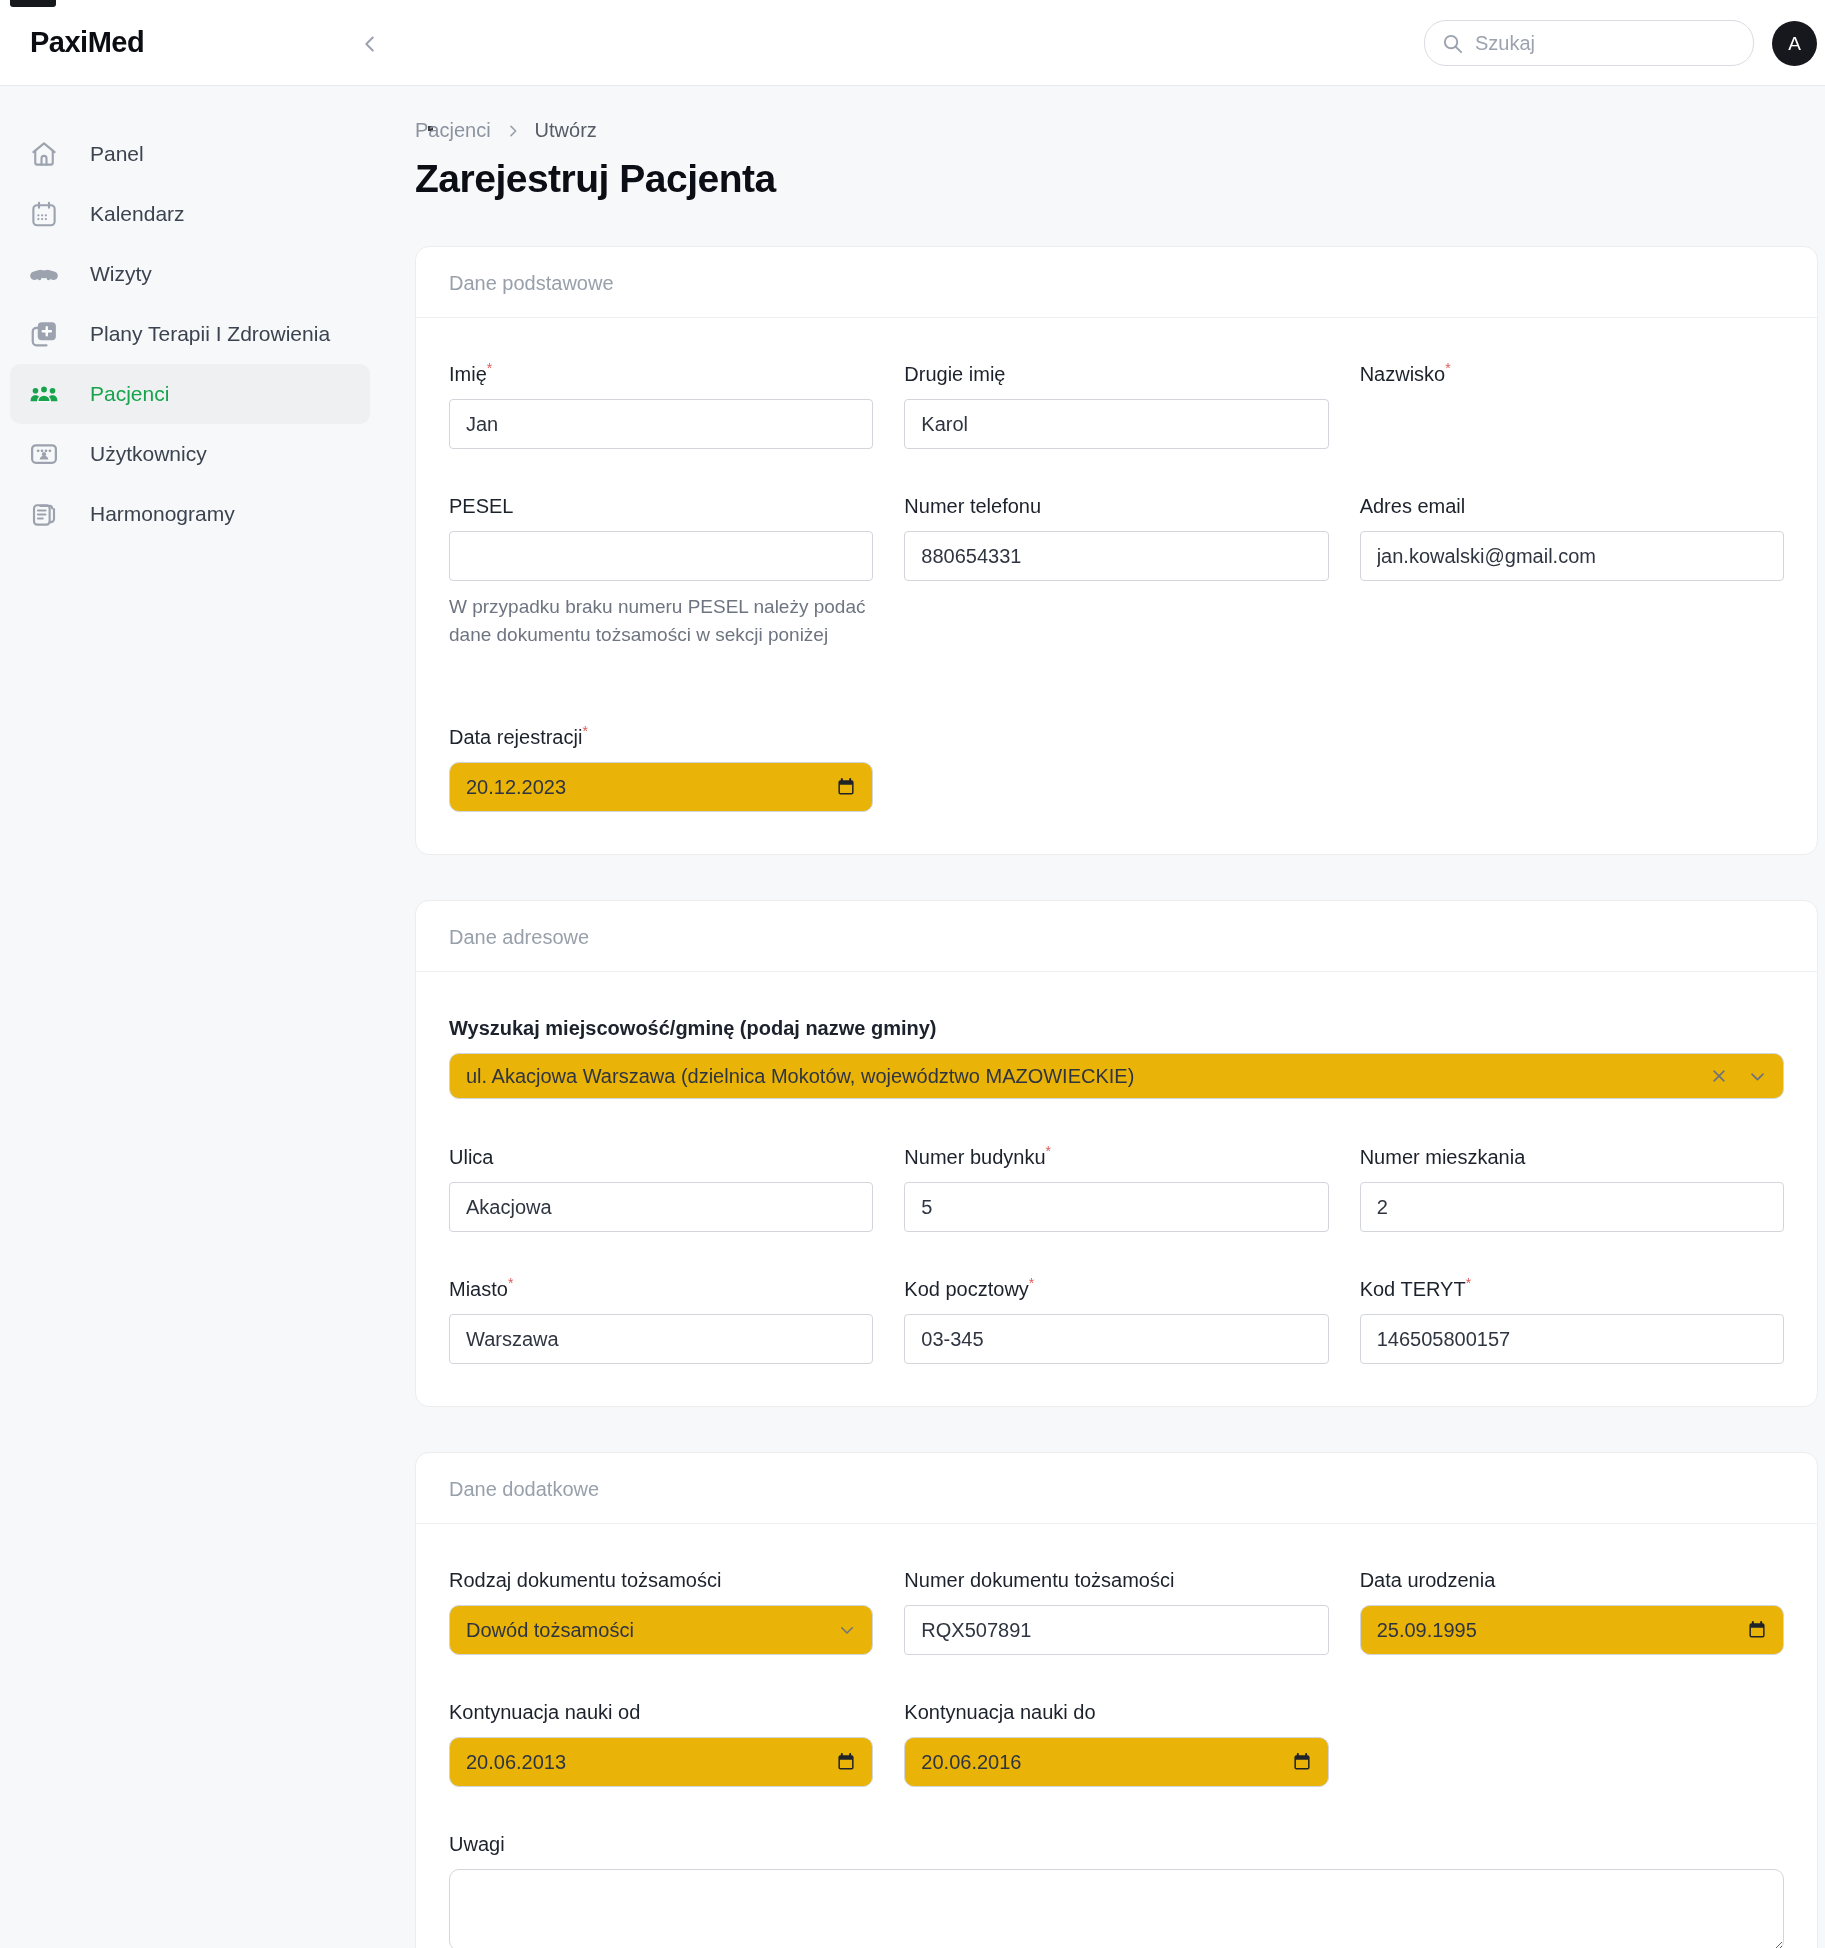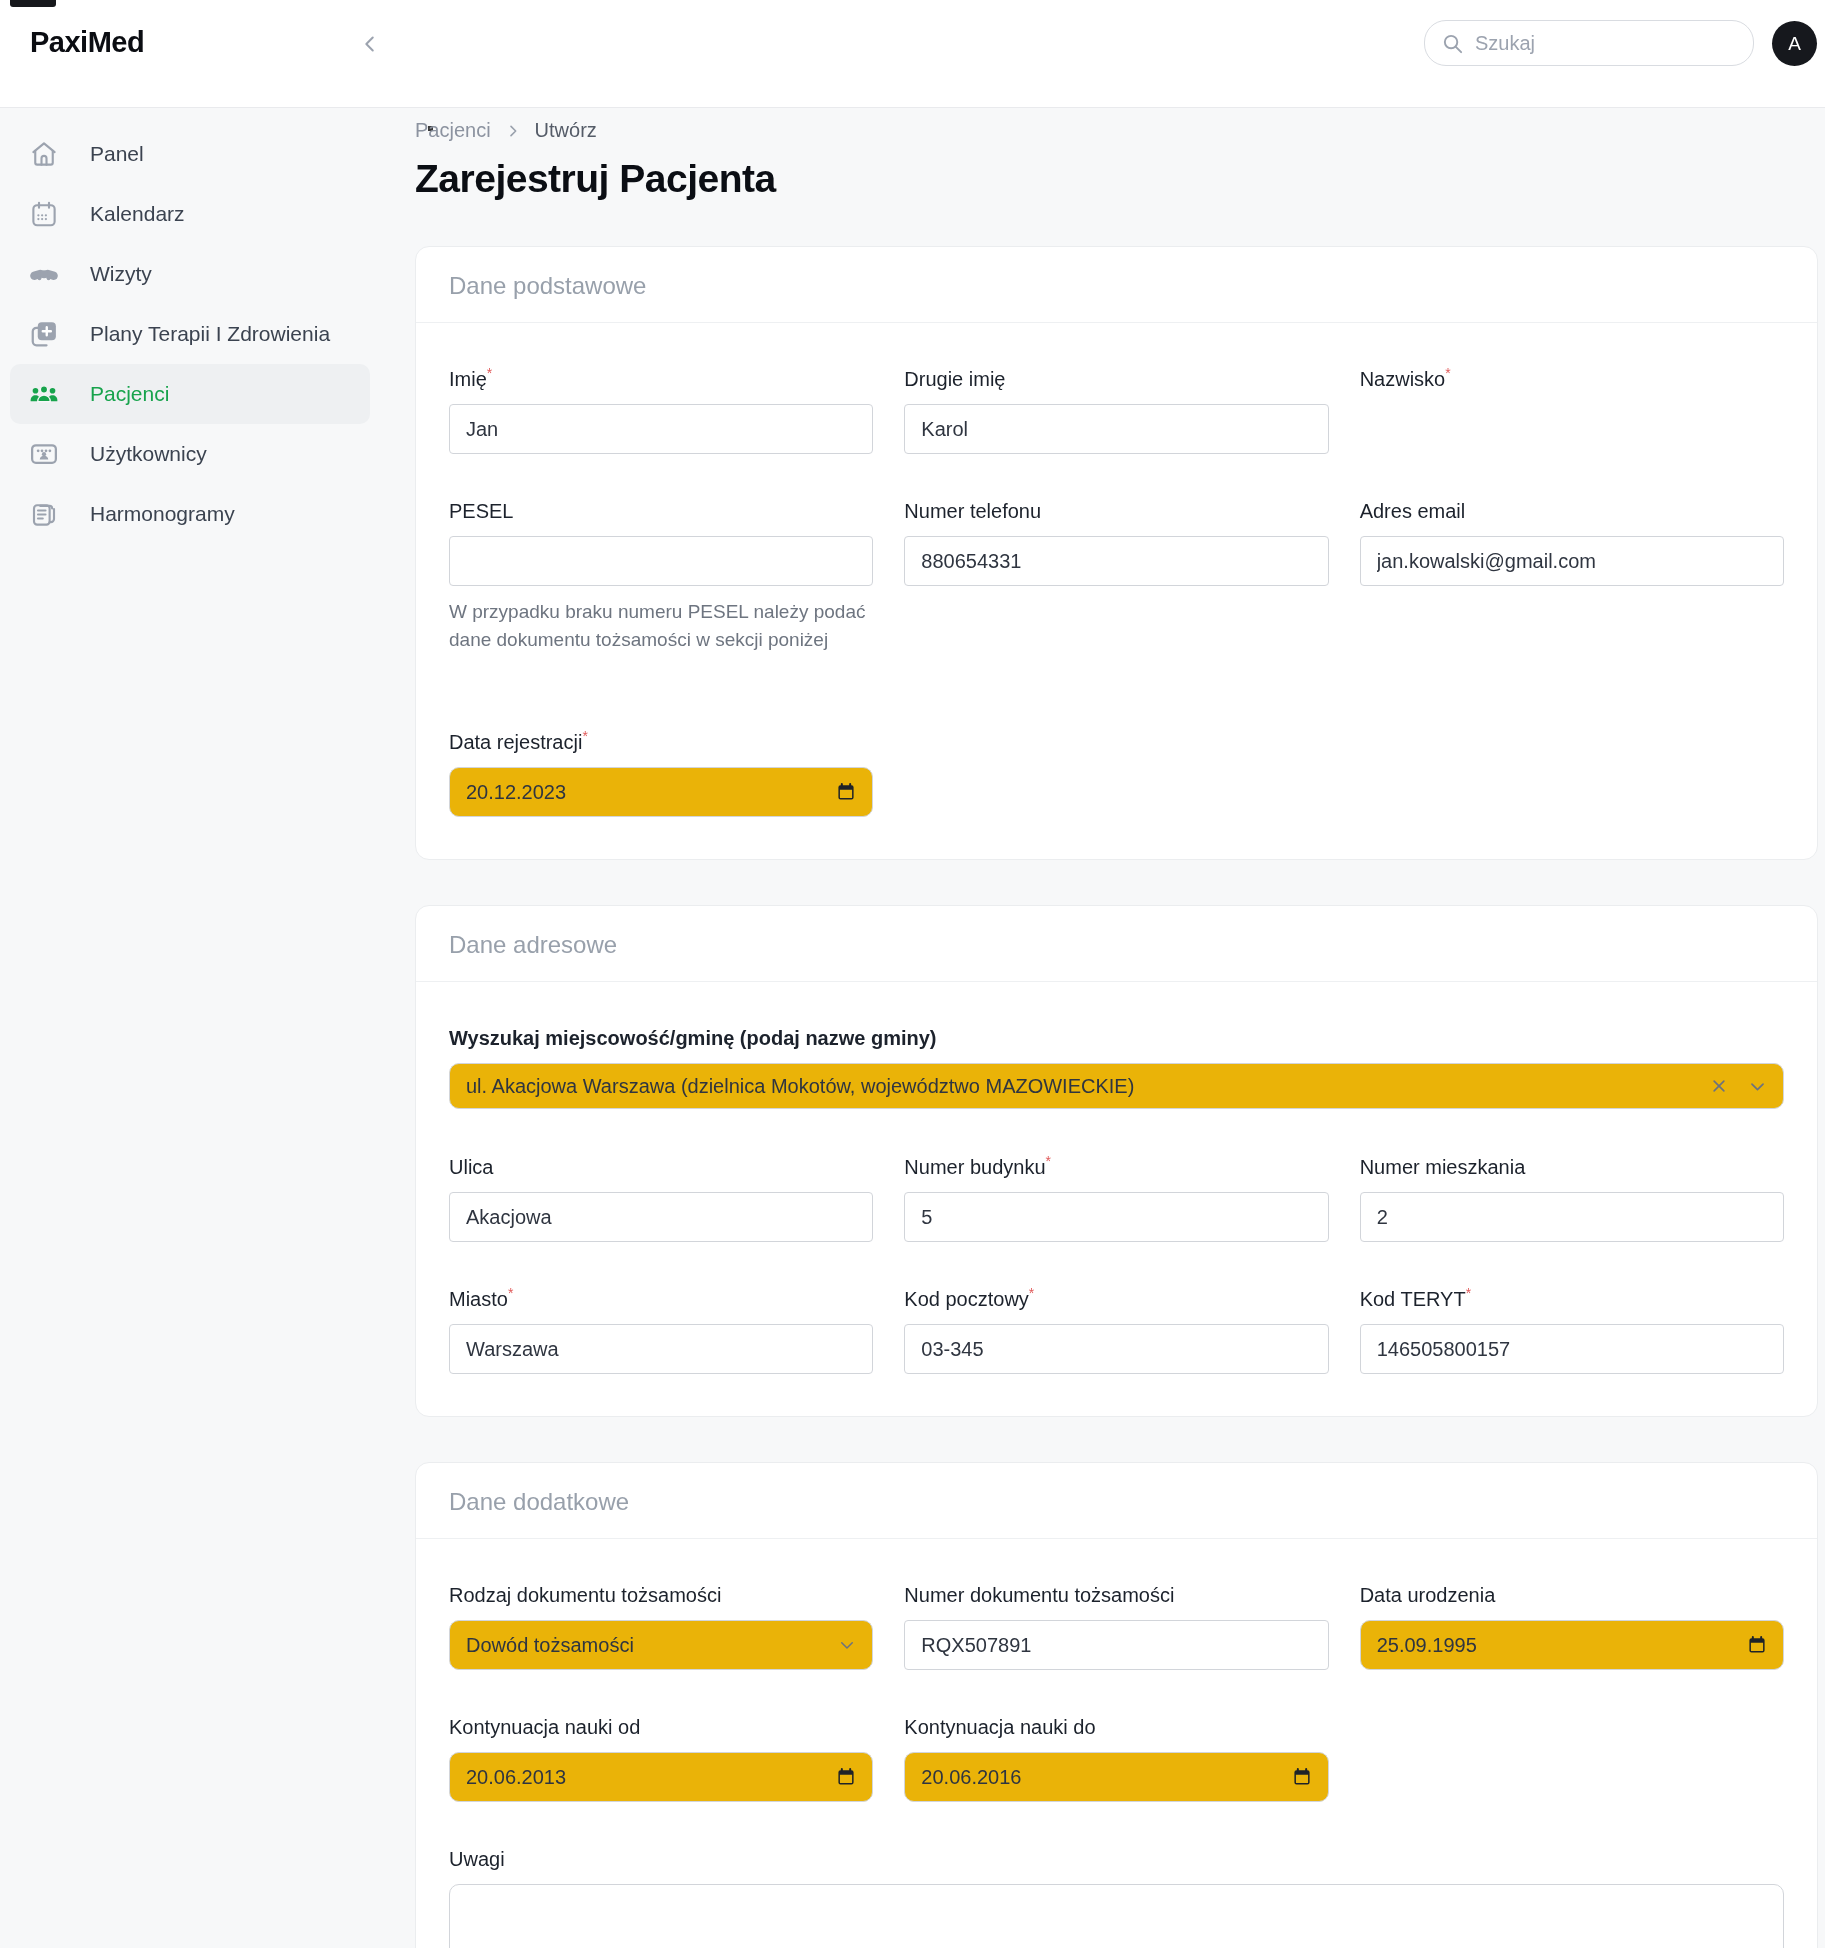--- a/index.html
+++ b/index.html
@@ -6,21 +6,21 @@
   html,body { width:1825px; height:1948px; }
   body {
     font-family:"Liberation Sans", sans-serif;
     background:#f7f8f9;
     color:#1c222c;
     position:relative;
     overflow:hidden;
   }
   
   .header {
-    position:absolute; top:0; left:0; width:1825px; height:108px;
+    position:absolute; top:0; left:0; width:1825px; height:86px;
     background:#ffffff; border-bottom:1px solid #e9eaed; z-index:5;
   }
   .top-artifact { position:absolute; left:10px; top:0; width:46px; height:7px; background:#16181c; border-radius:0 0 3px 3px; }
   .logo { position:absolute; left:30px; top:26px; font-size:29px; font-weight:700; letter-spacing:-0.5px; color:#0b0d12; }
   .collapse-btn { position:absolute; left:352px; top:26px; width:36px; height:36px; display:flex; align-items:center; justify-content:center; cursor:pointer; }
   .search-box {
     position:absolute; left:1424px; top:20px; width:330px; height:46px;
     border:1px solid #d9dce1; border-radius:22px; background:#fff;
     display:flex; align-items:center; padding:0 16px; gap:11px;
   }
@@ -45,21 +45,21 @@
   
   .main { position:absolute; left:415px; top:86px; width:1403px; }
   .breadcrumb { margin-top:33px; display:flex; align-items:center; gap:14px; font-size:20px; }
   .crumb-a { color:#8c93a0; cursor:pointer; }
   .crumb-b { color:#555c68; }
   .page-title { margin-top:15px; font-size:39px; font-weight:800; color:#0b0e14; letter-spacing:-0.5px; }
   .artifact-dot { position:absolute; left:428px; top:126px; width:5px; height:5px; background:#3a3a3a; }
   .card {
     background:#ffffff; border:1px solid #ebedef; border-radius:14px; margin-top:45px; overflow:hidden;
   }
-  .card-head { padding:25px 33px 22px; font-size:24px; color:#98a0ab; border-bottom:1px solid #eef0f2; }
+  .card-head { padding:25px 33px 22px; font-size:20px; color:#98a0ab; border-bottom:1px solid #eef0f2; }
   .card-body { padding:45px 33px 42px; }
   .grid3 { display:grid; grid-template-columns:repeat(3,1fr); column-gap:31px; }
   .field { margin-bottom:46px; }
   .field:last-child { margin-bottom:0; }
   .flabel { display:block; font-size:20px; color:#1c222c; margin-bottom:13px; }
   sup.req { color:#e05a5a; font-size:14px; line-height:0; }
   .tinput {
     width:100%; height:50px; border:1px solid #d2d5da; border-radius:4px;
     font-size:20px; color:#2f3540; padding:0 16px; background:#fff; outline:none;
     font-family:"Liberation Sans", sans-serif;

